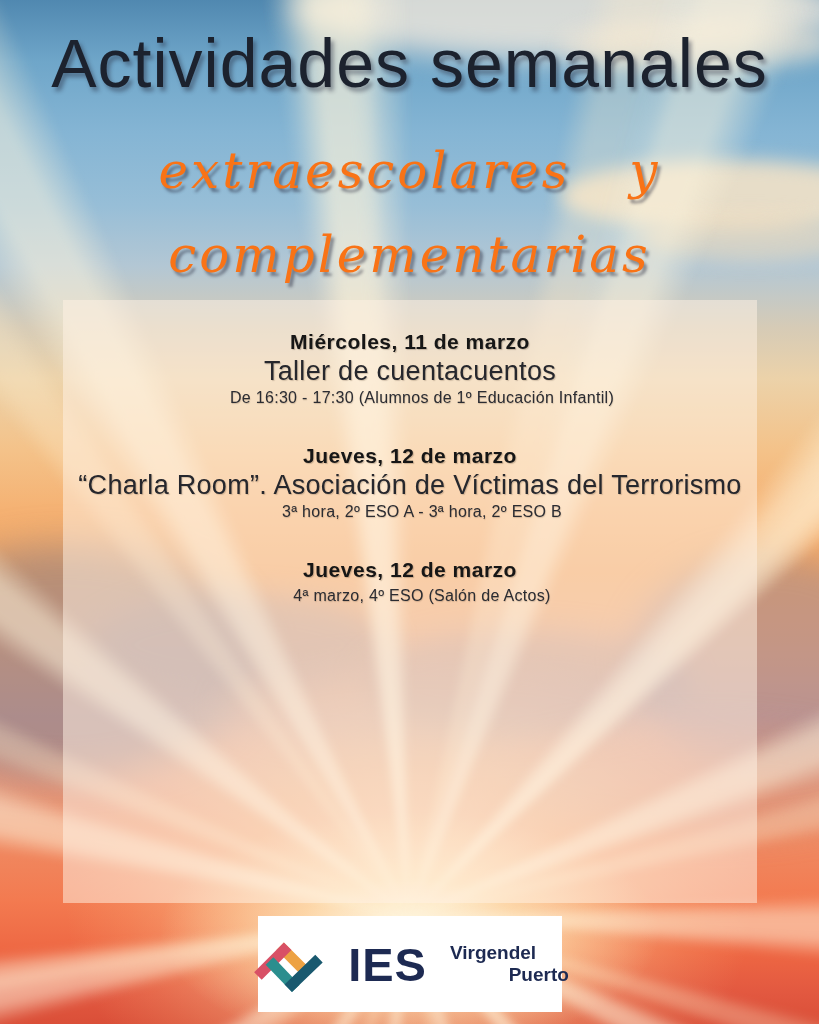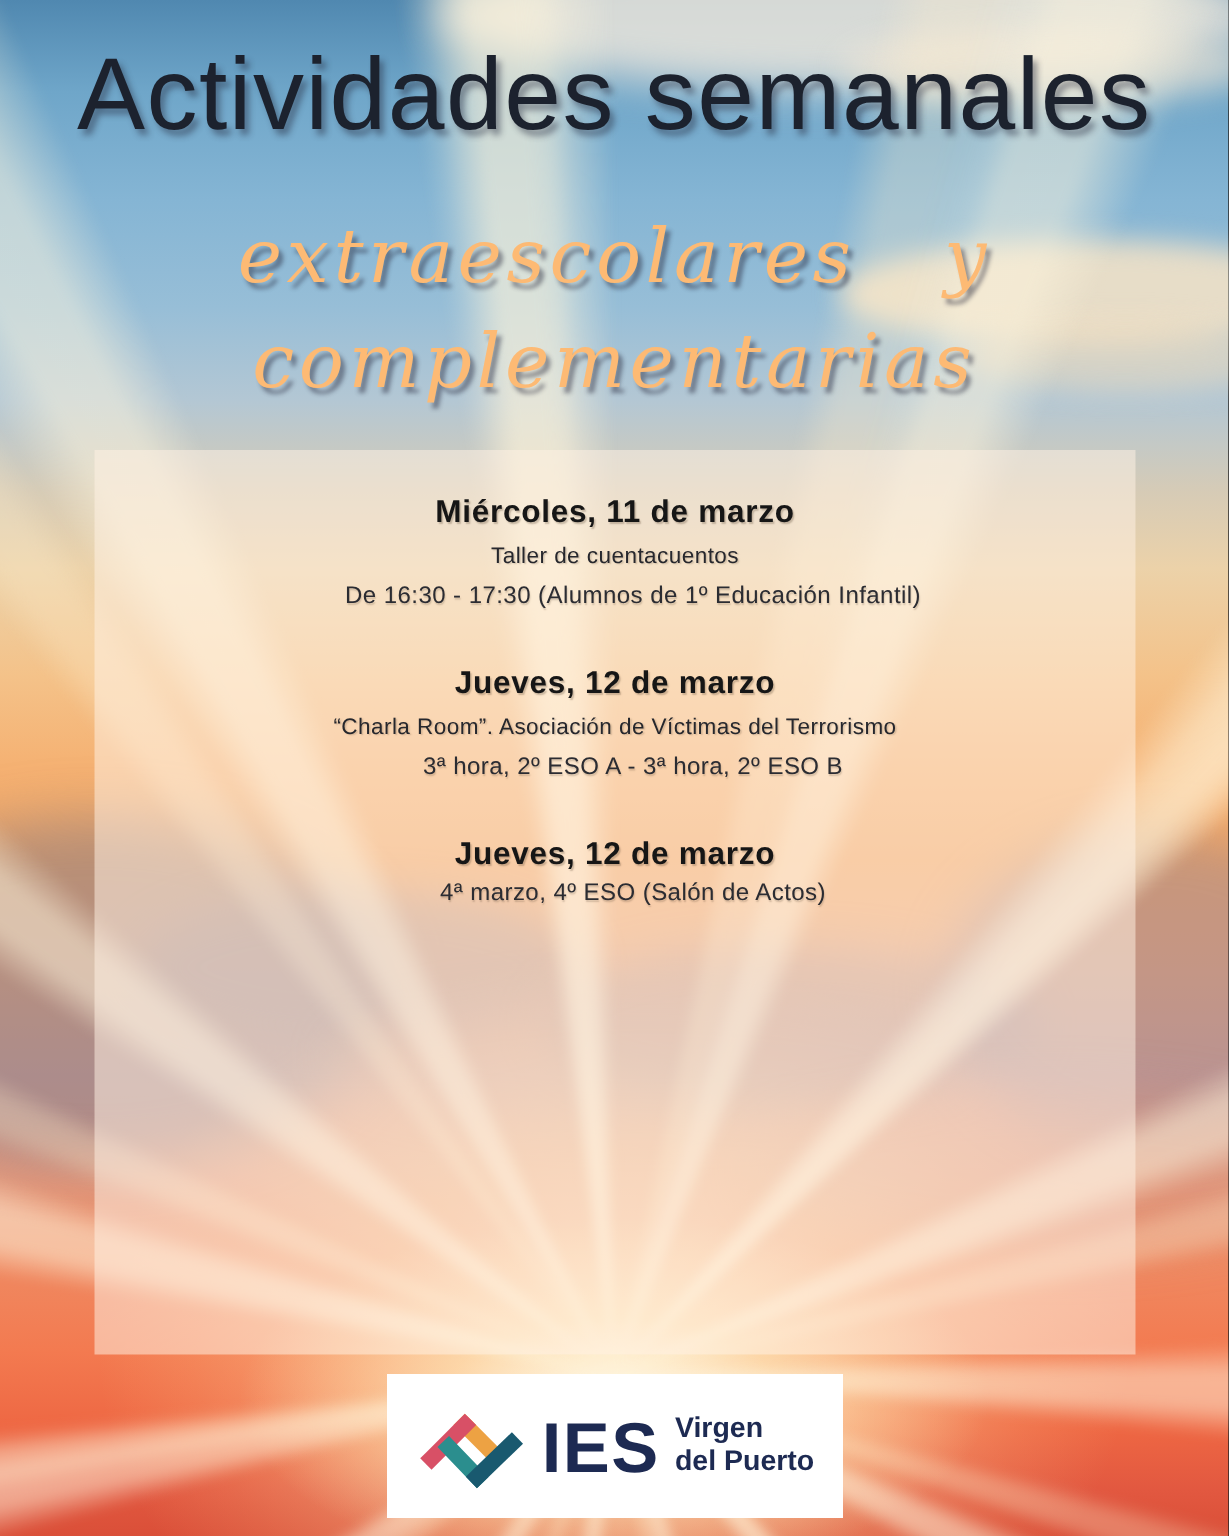--- a/index.html
+++ b/index.html
@@ -70,64 +70,64 @@
     font-size:68px;font-weight:300;letter-spacing:1px;
     color:#1c222e;
     text-shadow:3px 4px 4px rgba(35,40,60,.45);
   }
   .script-line{
     position:absolute;left:0;width:100%;
     text-align:center;
     font-family:"DejaVu Serif",serif;
     font-style:italic;
     font-size:50px;font-weight:400;letter-spacing:3px;
-    color:#fdba74;
+    color:#f97316;
     text-shadow:3px 4px 3px rgba(35,35,55,.45);
   }
   .script-1{top:142px;word-spacing:40px;}
-  .script-2{top:212px;}
+  .script-2{top:226px;}
   
   .panel{
     position:absolute;left:63px;top:300px;width:694px;height:603px;
     background:rgba(255,241,229,.52);
     box-sizing:border-box;
     padding-top:28px;
     text-align:center;
     color:#23242a;
   }
   .event{margin-bottom:32px;}
   .event-date{
     font-size:21px;font-weight:700;letter-spacing:.5px;
     line-height:28px;color:#161616;
     text-shadow:1px 1px 1px rgba(90,70,50,.3);
   }
   .event-activity{
-    font-size:15px;font-weight:400;letter-spacing:.3px;
+    font-size:27px;font-weight:400;letter-spacing:.3px;
     line-height:30px;color:#26272d;
     text-shadow:1px 1px 1px rgba(90,70,50,.25);
   }
   .event-details{
     font-size:16px;font-weight:400;letter-spacing:.3px;
     line-height:24px;color:#2b2c32;
     text-shadow:.5px 1px 1px rgba(90,70,50,.25);
     padding-left:24px;
   }
   
   .logo-box{
     position:absolute;left:258px;top:916px;width:304px;height:96px;
     background:#ffffff;
-    display:flex;align-items:center;justify-content:center;gap:10px;
+    display:flex;align-items:center;justify-content:center;gap:23px;
   }
   .logo-mark{flex:0 0 auto;display:block;}
   .logo-acronym{
     font-size:47px;font-weight:800;letter-spacing:1px;
     color:#1d2a52;line-height:1;
   }
   .logo-name{
-    display:flex;flex-direction:column;justify-content:center;
+    display:flex;flex-direction:row;justify-content:center;
     font-size:19px;font-weight:800;line-height:22px;
     color:#1d2a52;text-align:left;
   }
 </style>
 </head>
 <body>
 
 <div class="poster">
 
   <div class="sky"></div>

